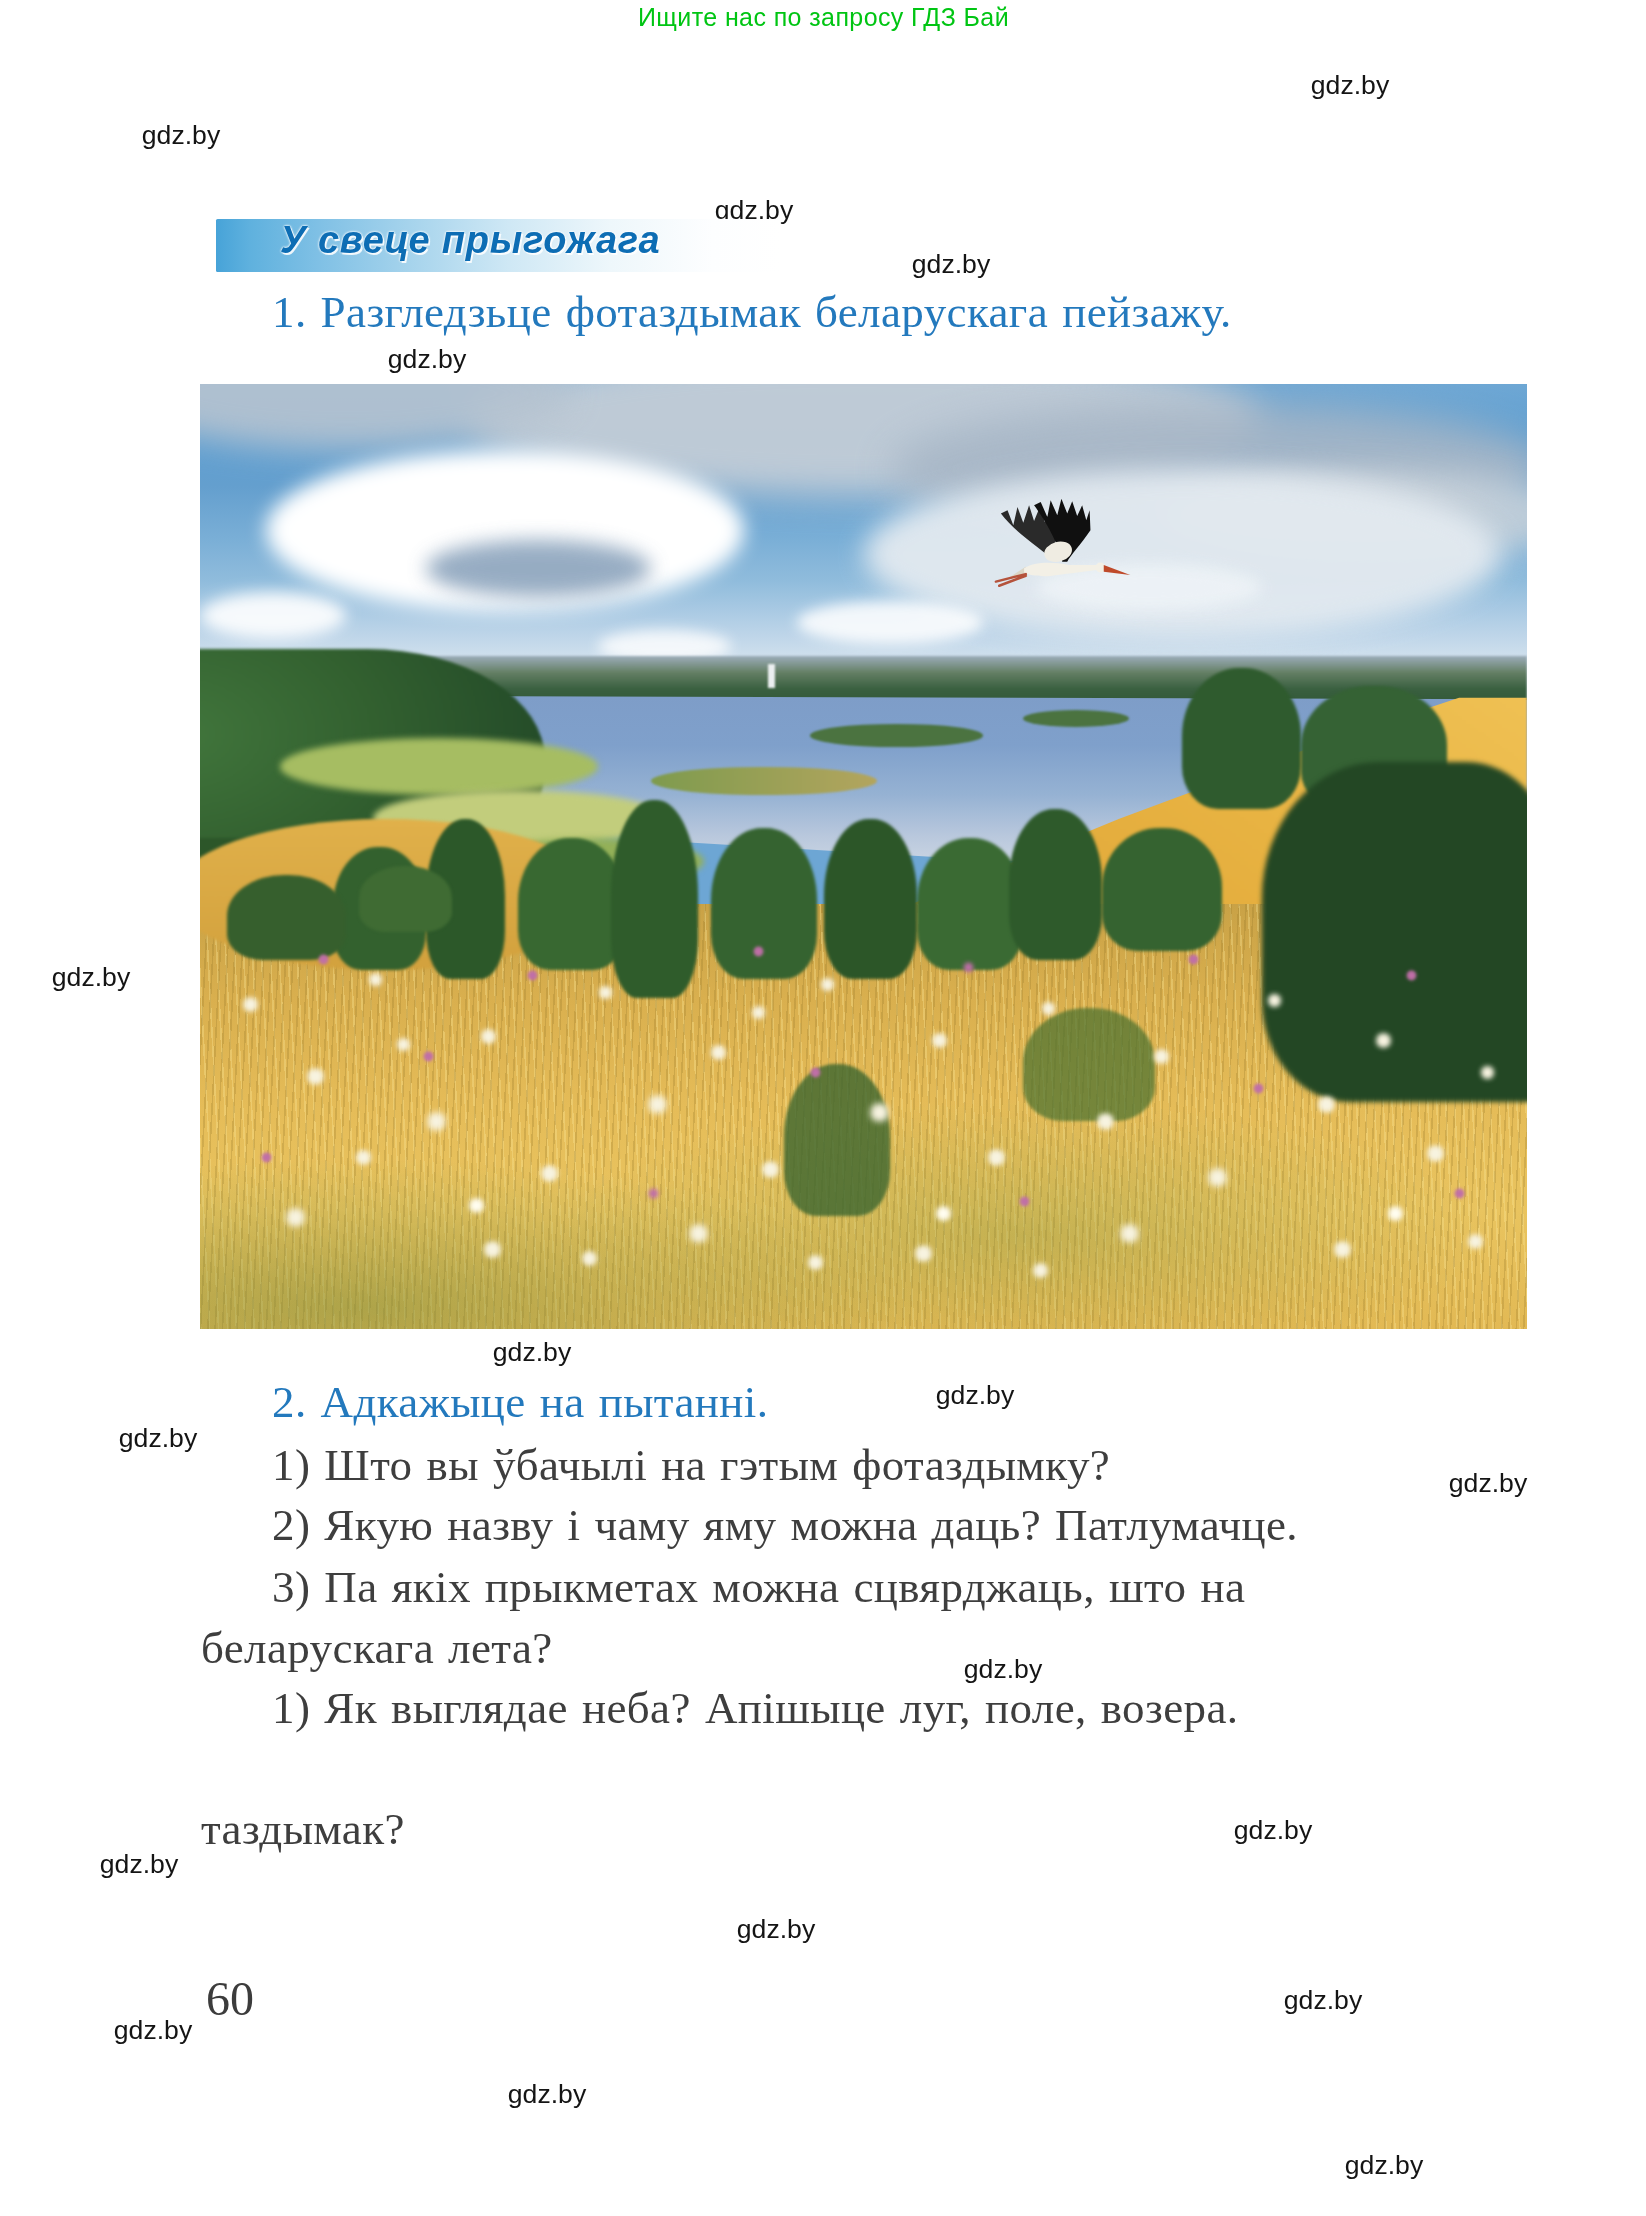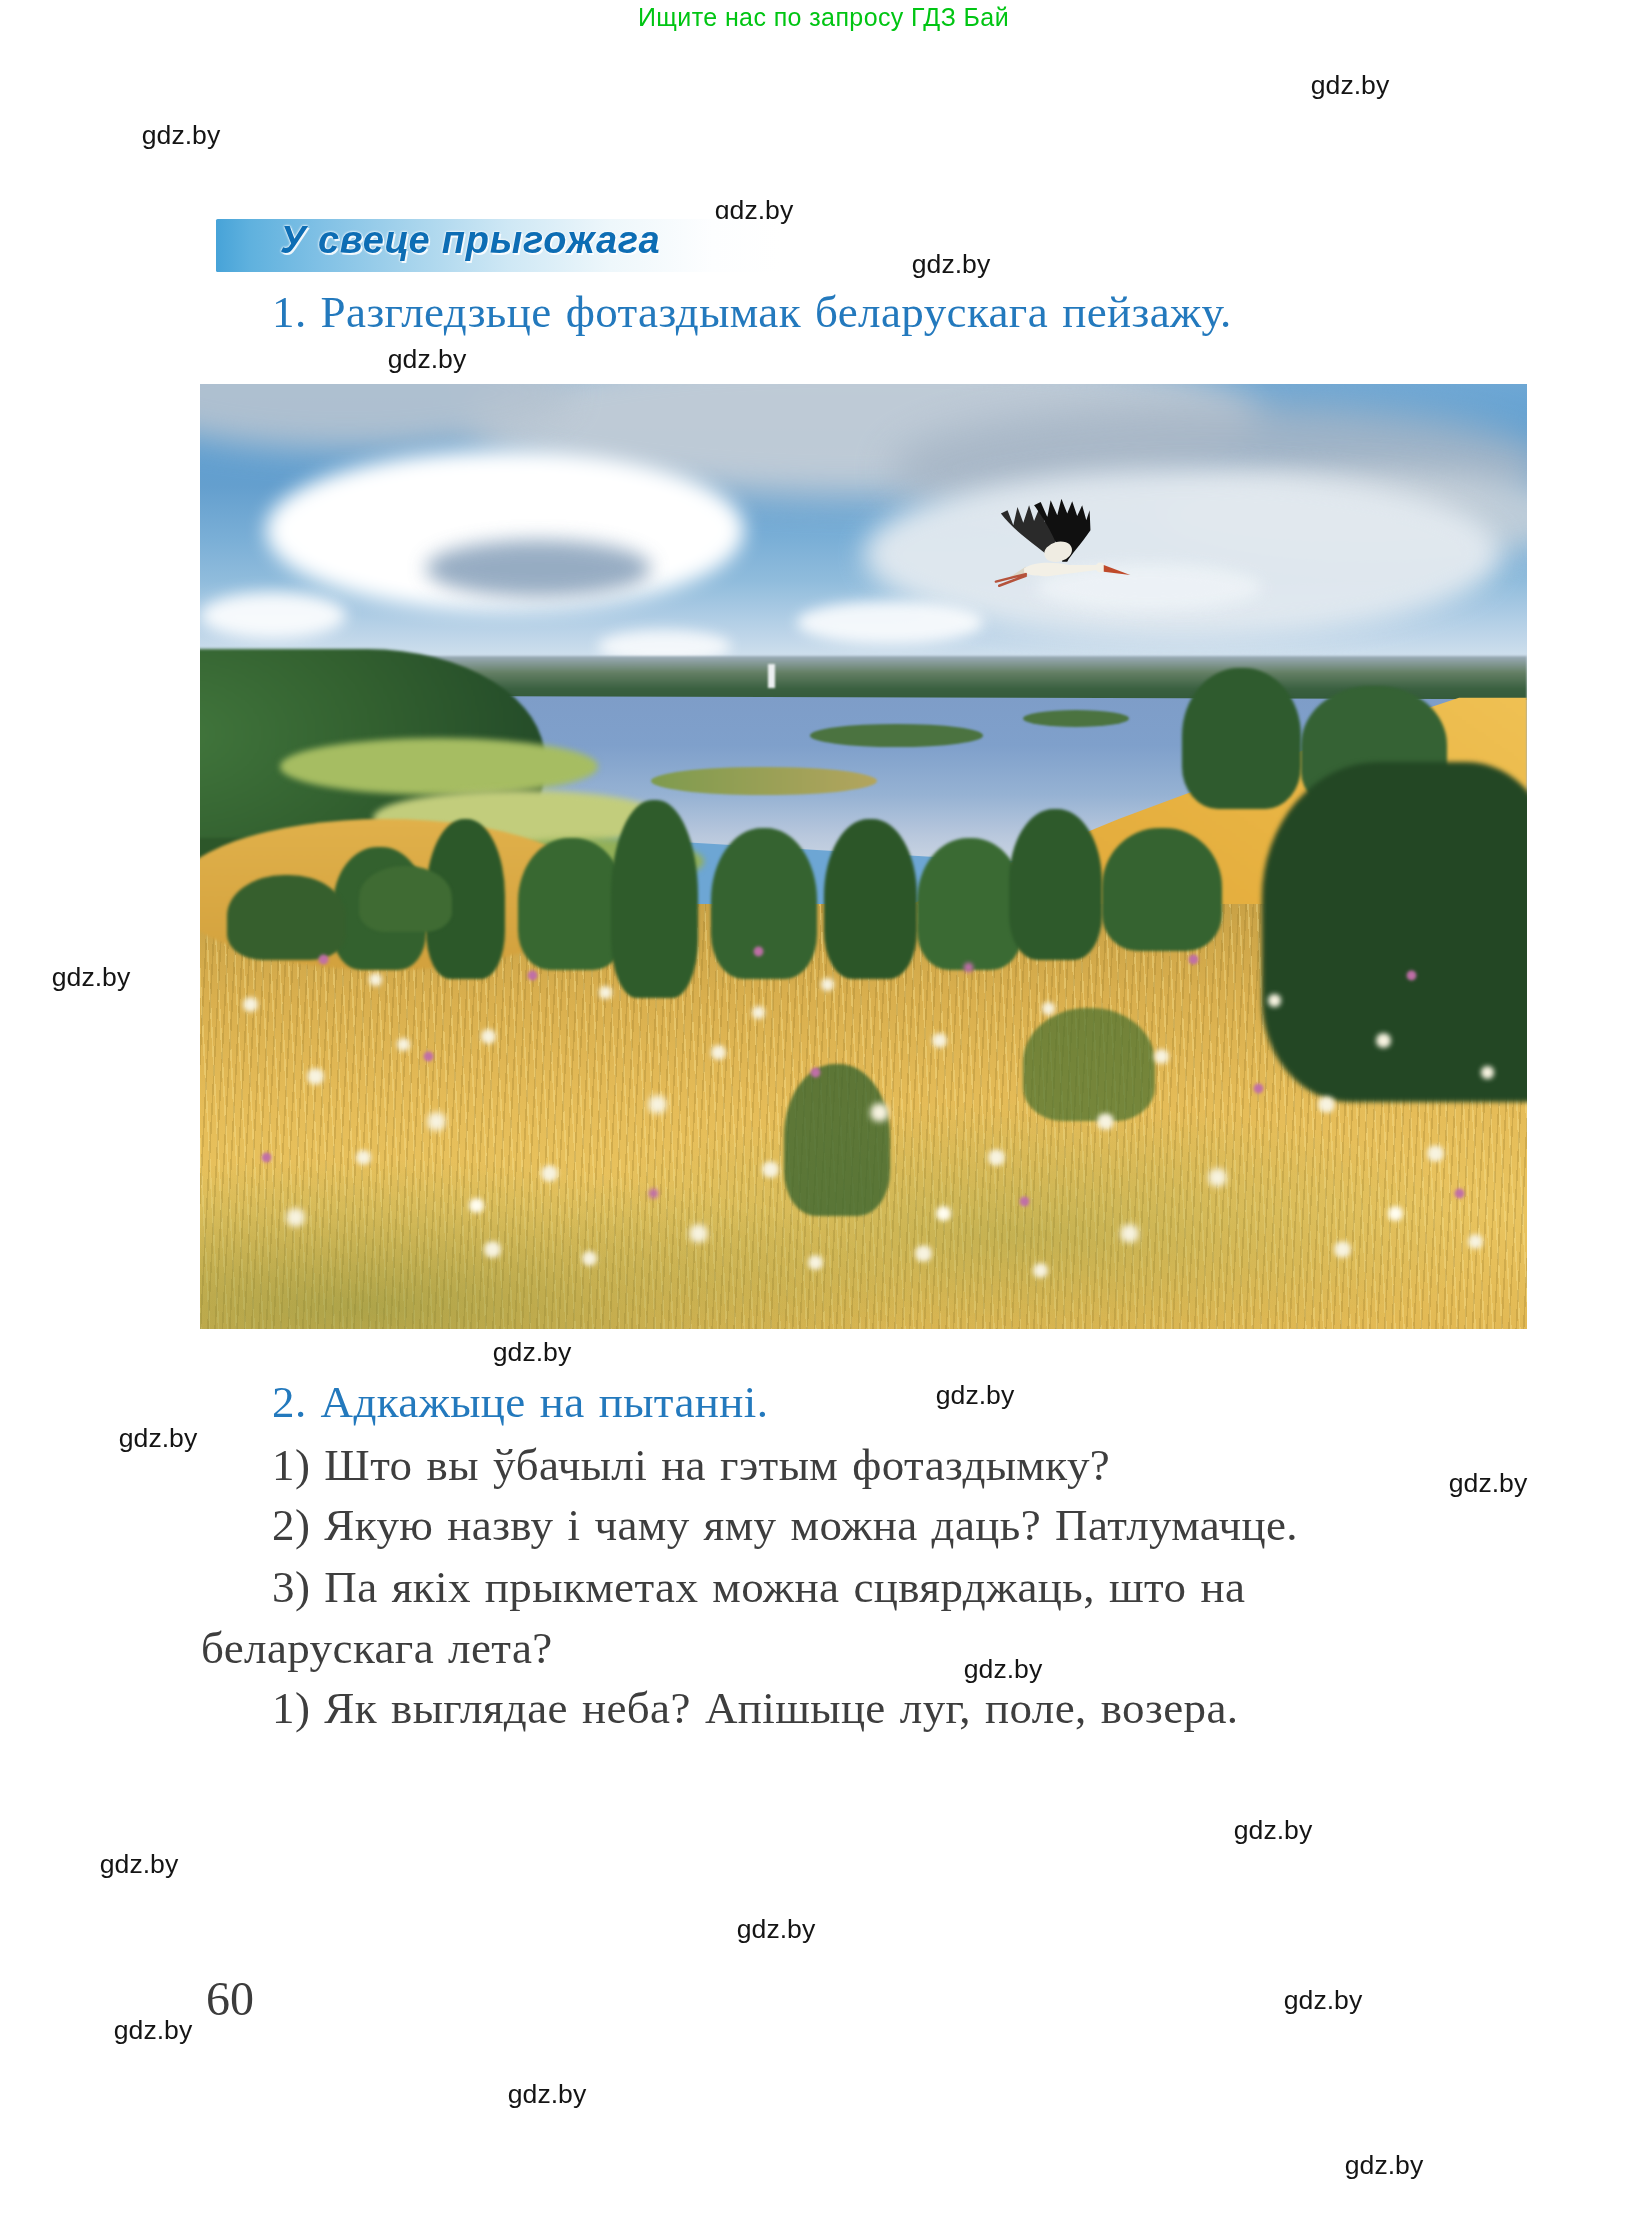--- a/index.html
+++ b/index.html
@@ -180,18 +180,19 @@
     </svg>
   </div>
 
   <div class="serifline blue indent" style="top:1372px">2. Адкажыце на пытанні.</div>
 
   <div class="serifline dark indent" style="top:1435px">1) Што вы ўбачылі на гэтым фотаздымку?</div>
   <div class="serifline dark indent" style="top:1495px">2) Якую назву і чаму яму можна даць? Патлумачце.</div>
   <div class="serifline dark indent" style="top:1557px">3) Па якіх прыкметах можна сцвярджаць, што на</div>
   <div class="serifline dark" style="top:1618px">беларускага лета?</div>
   <div class="serifline dark indent" style="top:1678px">1) Як выглядае неба? Апішыце луг, поле, возера.</div>
+  <div class="serifline dark" style="top:1799px">таздымак?</div>
 
   <div class="pagenum">60</div>
 
 
 </div>
 
 
 </body></html>

